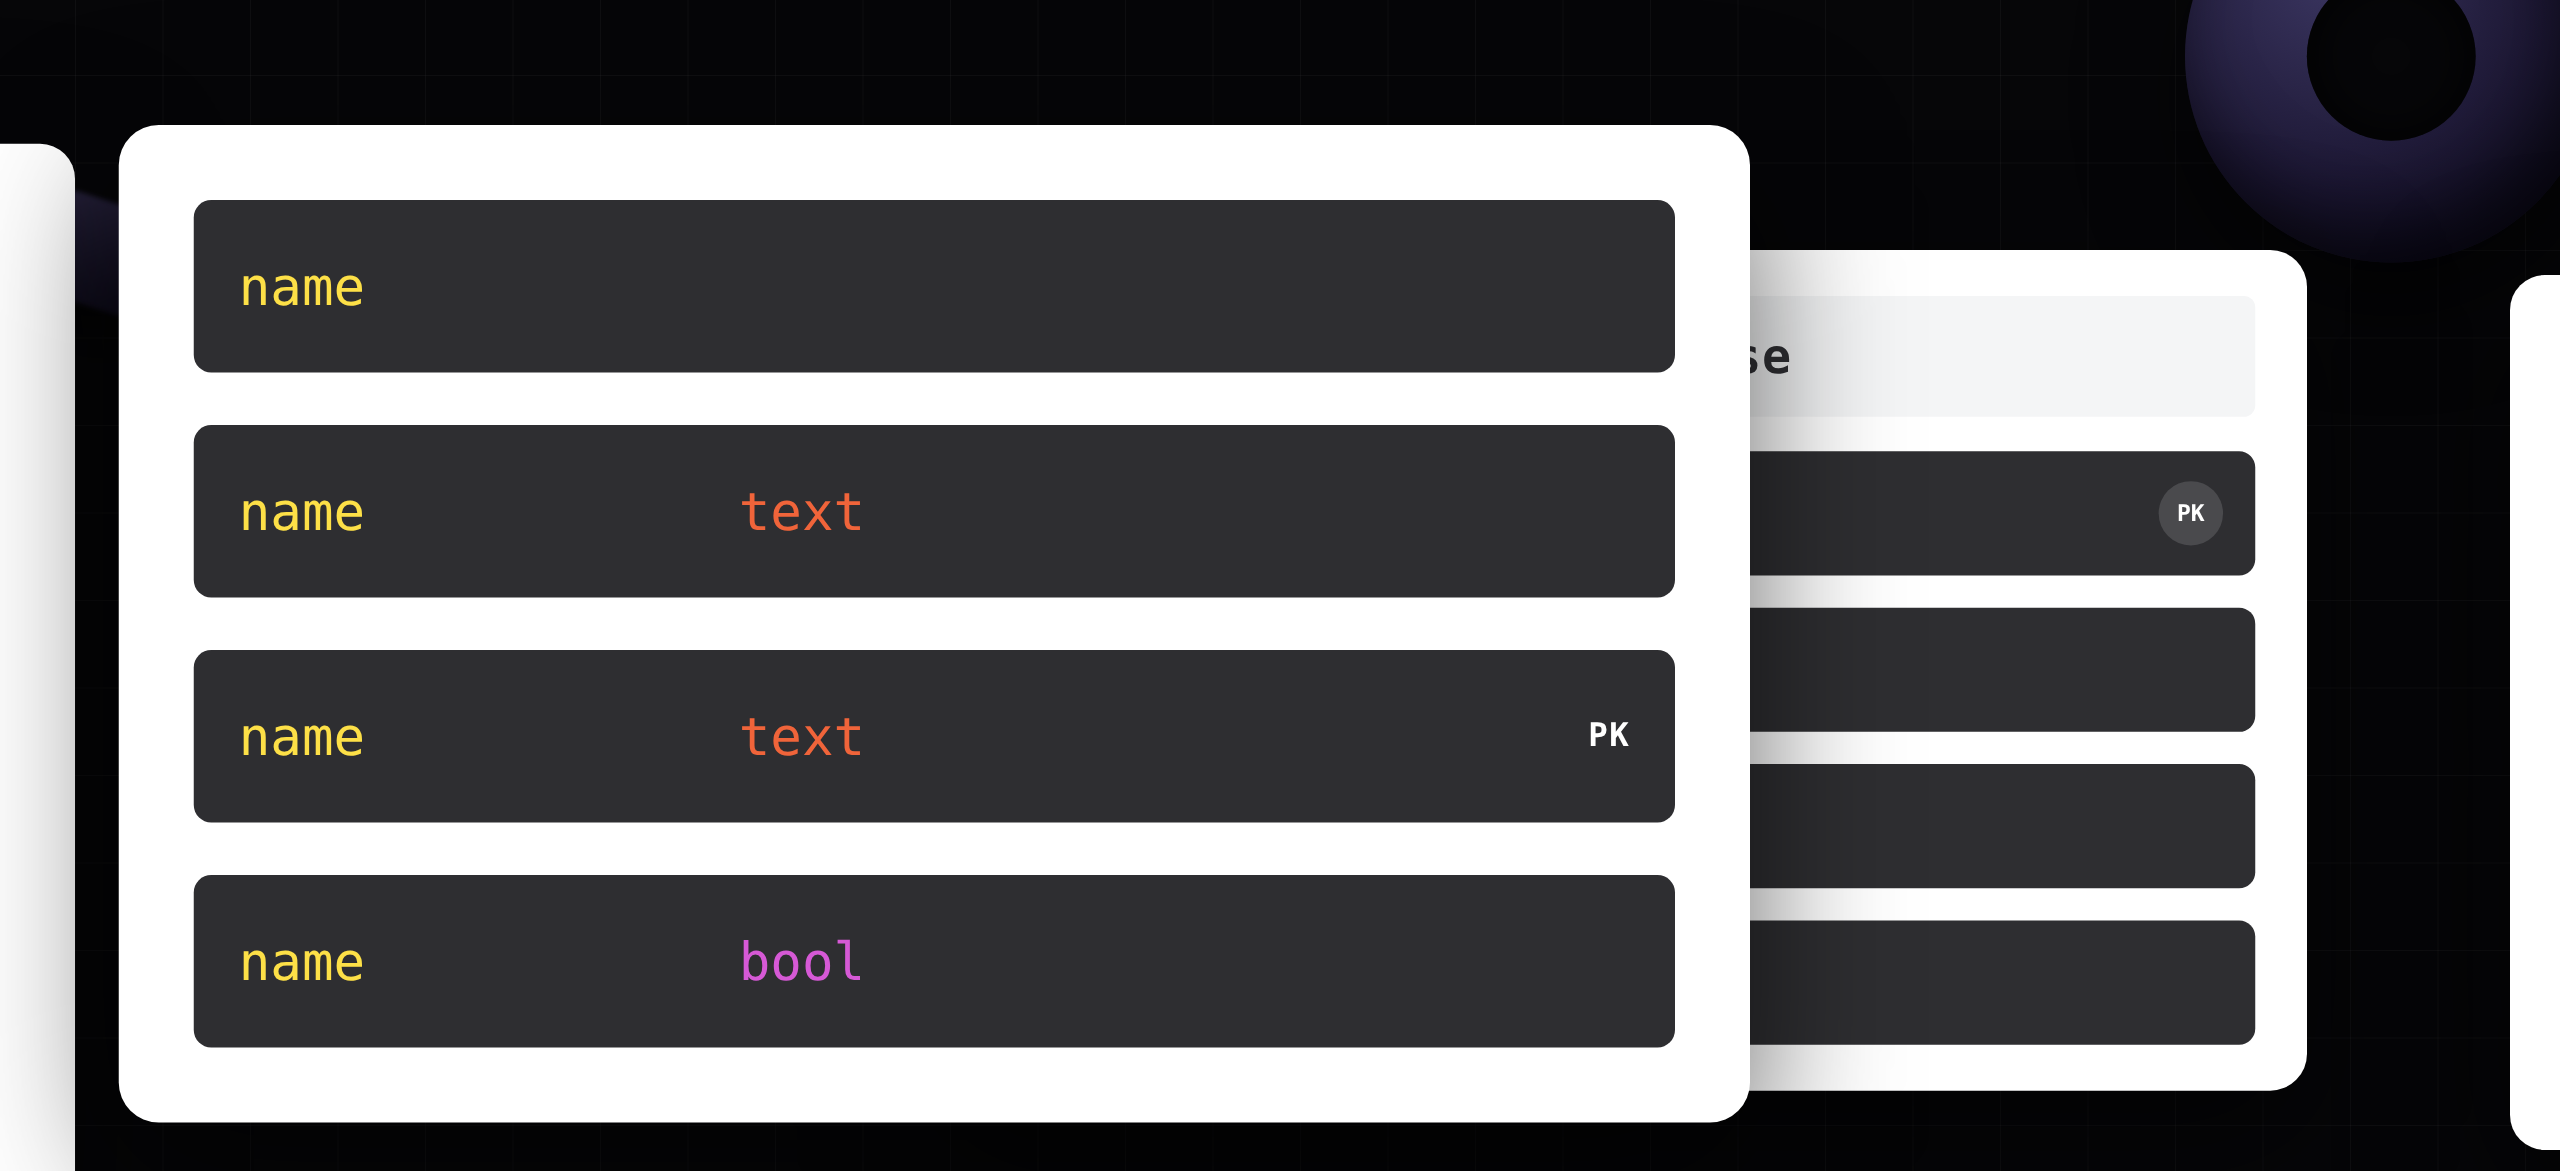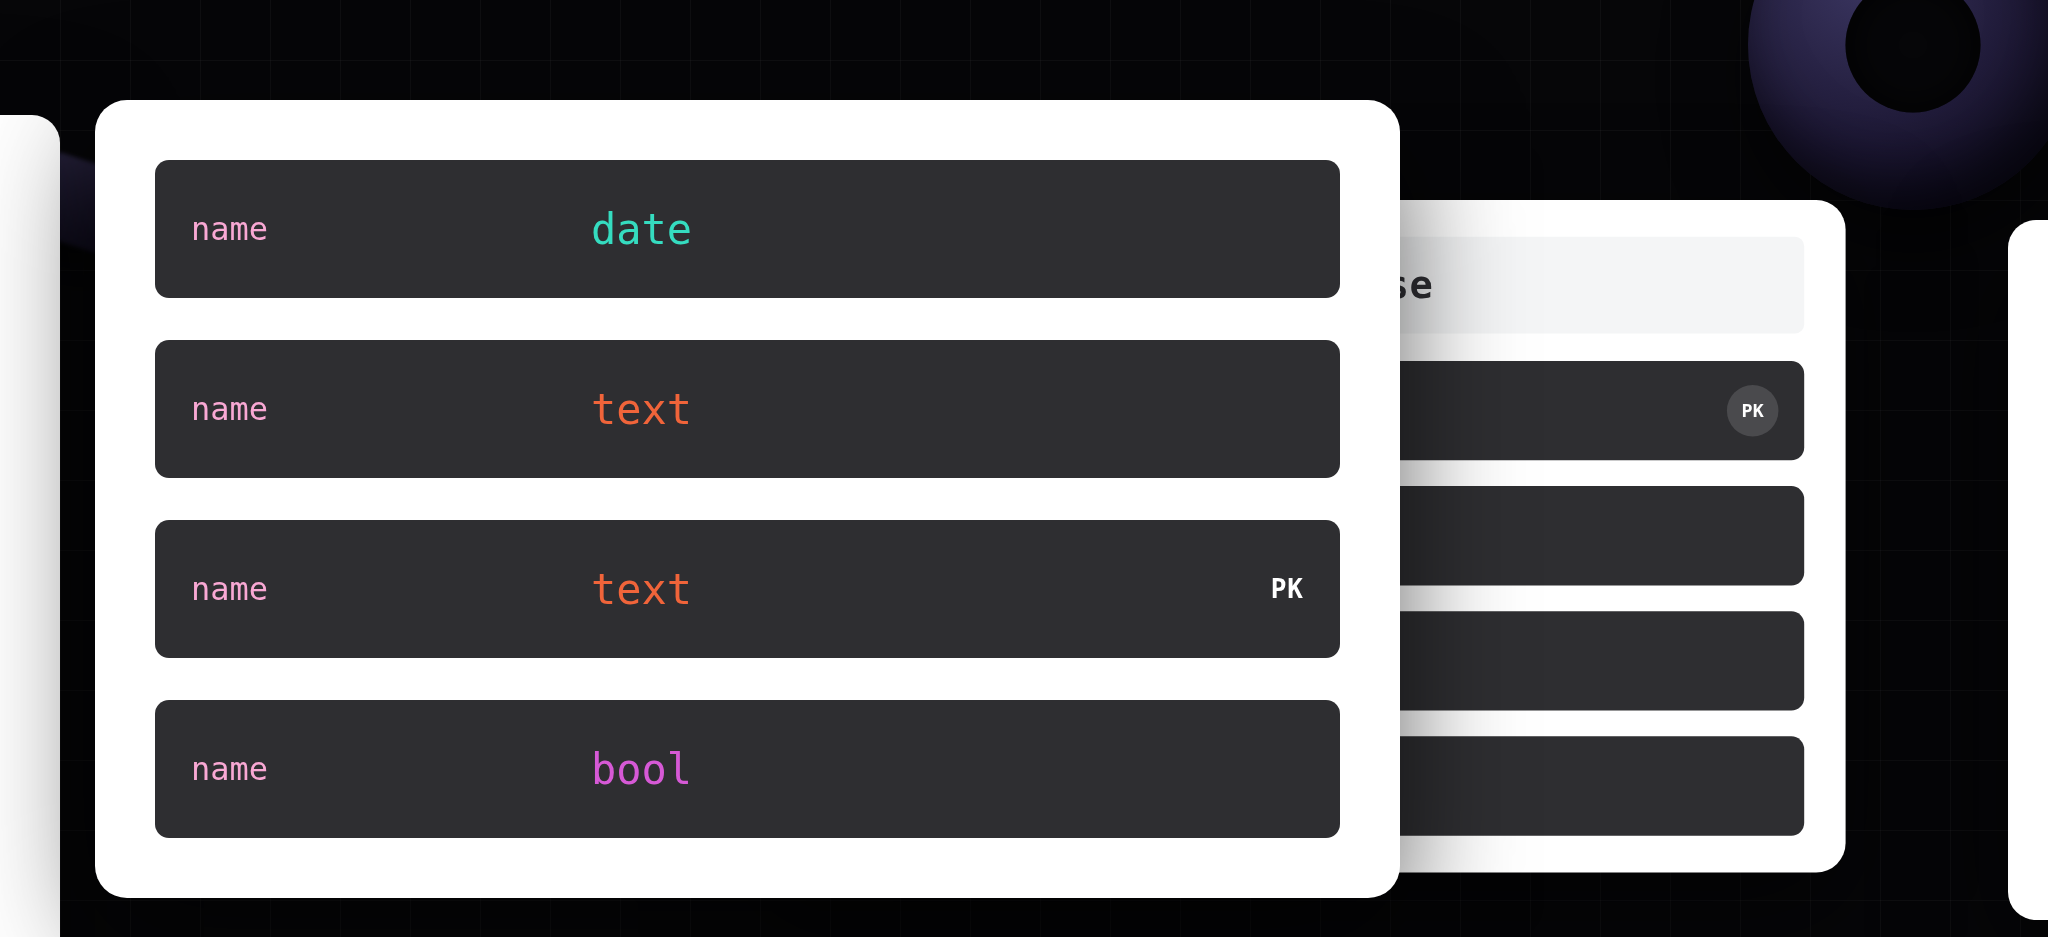--- a/index.html
+++ b/index.html
@@ -122,22 +122,22 @@
       background: #2e2e31;
       border-radius: 14px;
       height: 138px;
       display: flex;
       align-items: center;
       padding: 0 36px;
       position: relative;
     }
     .card-back .row { height: 108px; padding: 0 28px; }
     .row-name {
-      color: #f9a8d4;
-      font-size: 32px;
+      color: #fde047;
+      font-size: 42px;
       width: 400px;
       flex: 0 0 auto;
     }
     .row-type {
       font-size: 42px;
       flex: 1 1 auto;
     }
     .card-back .row-name, .card-back .row-type { font-size: 34px; }
     .type-date { color: #35dcc0; }
     .type-text { color: #f0643a; }
@@ -193,21 +193,20 @@
       <div class="row">
         <span class="row-type type-date">te</span>
       </div>
     </div>
   </div>
 
   <div class="card card-front">
     <div class="rows">
       <div class="row">
         <span class="row-name">name</span>
-        <span class="row-type type-date">date</span>
       </div>
       <div class="row">
         <span class="row-name">name</span>
         <span class="row-type type-text">text</span>
       </div>
       <div class="row">
         <span class="row-name">name</span>
         <span class="row-type type-text">text</span>
         <span class="pk">PK</span>
       </div>

